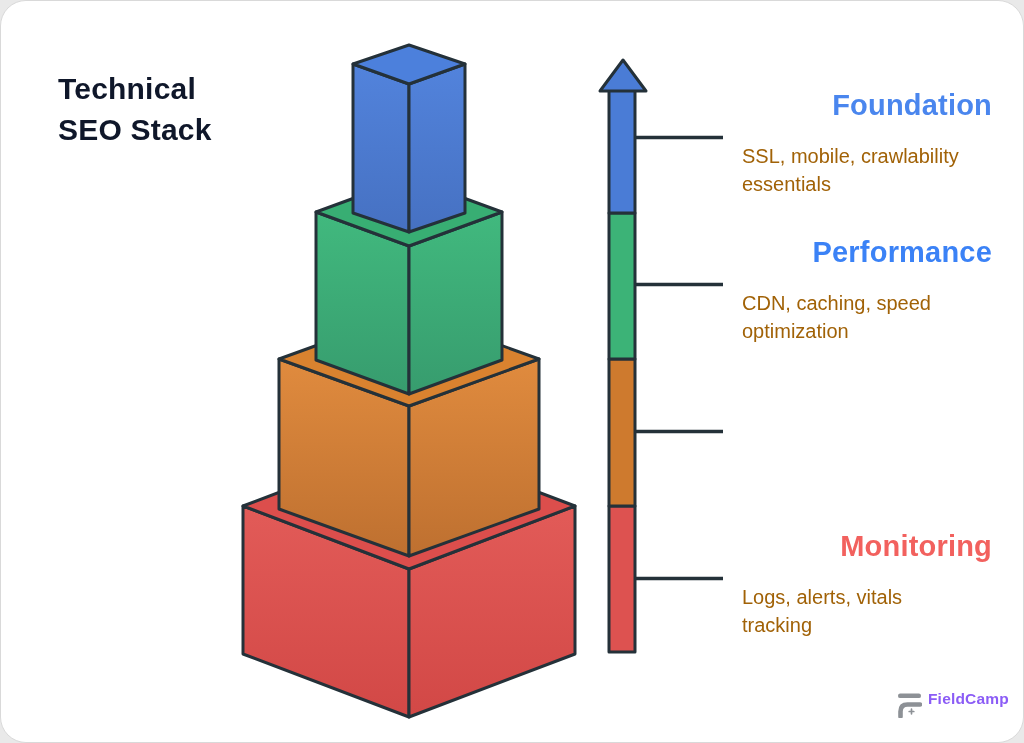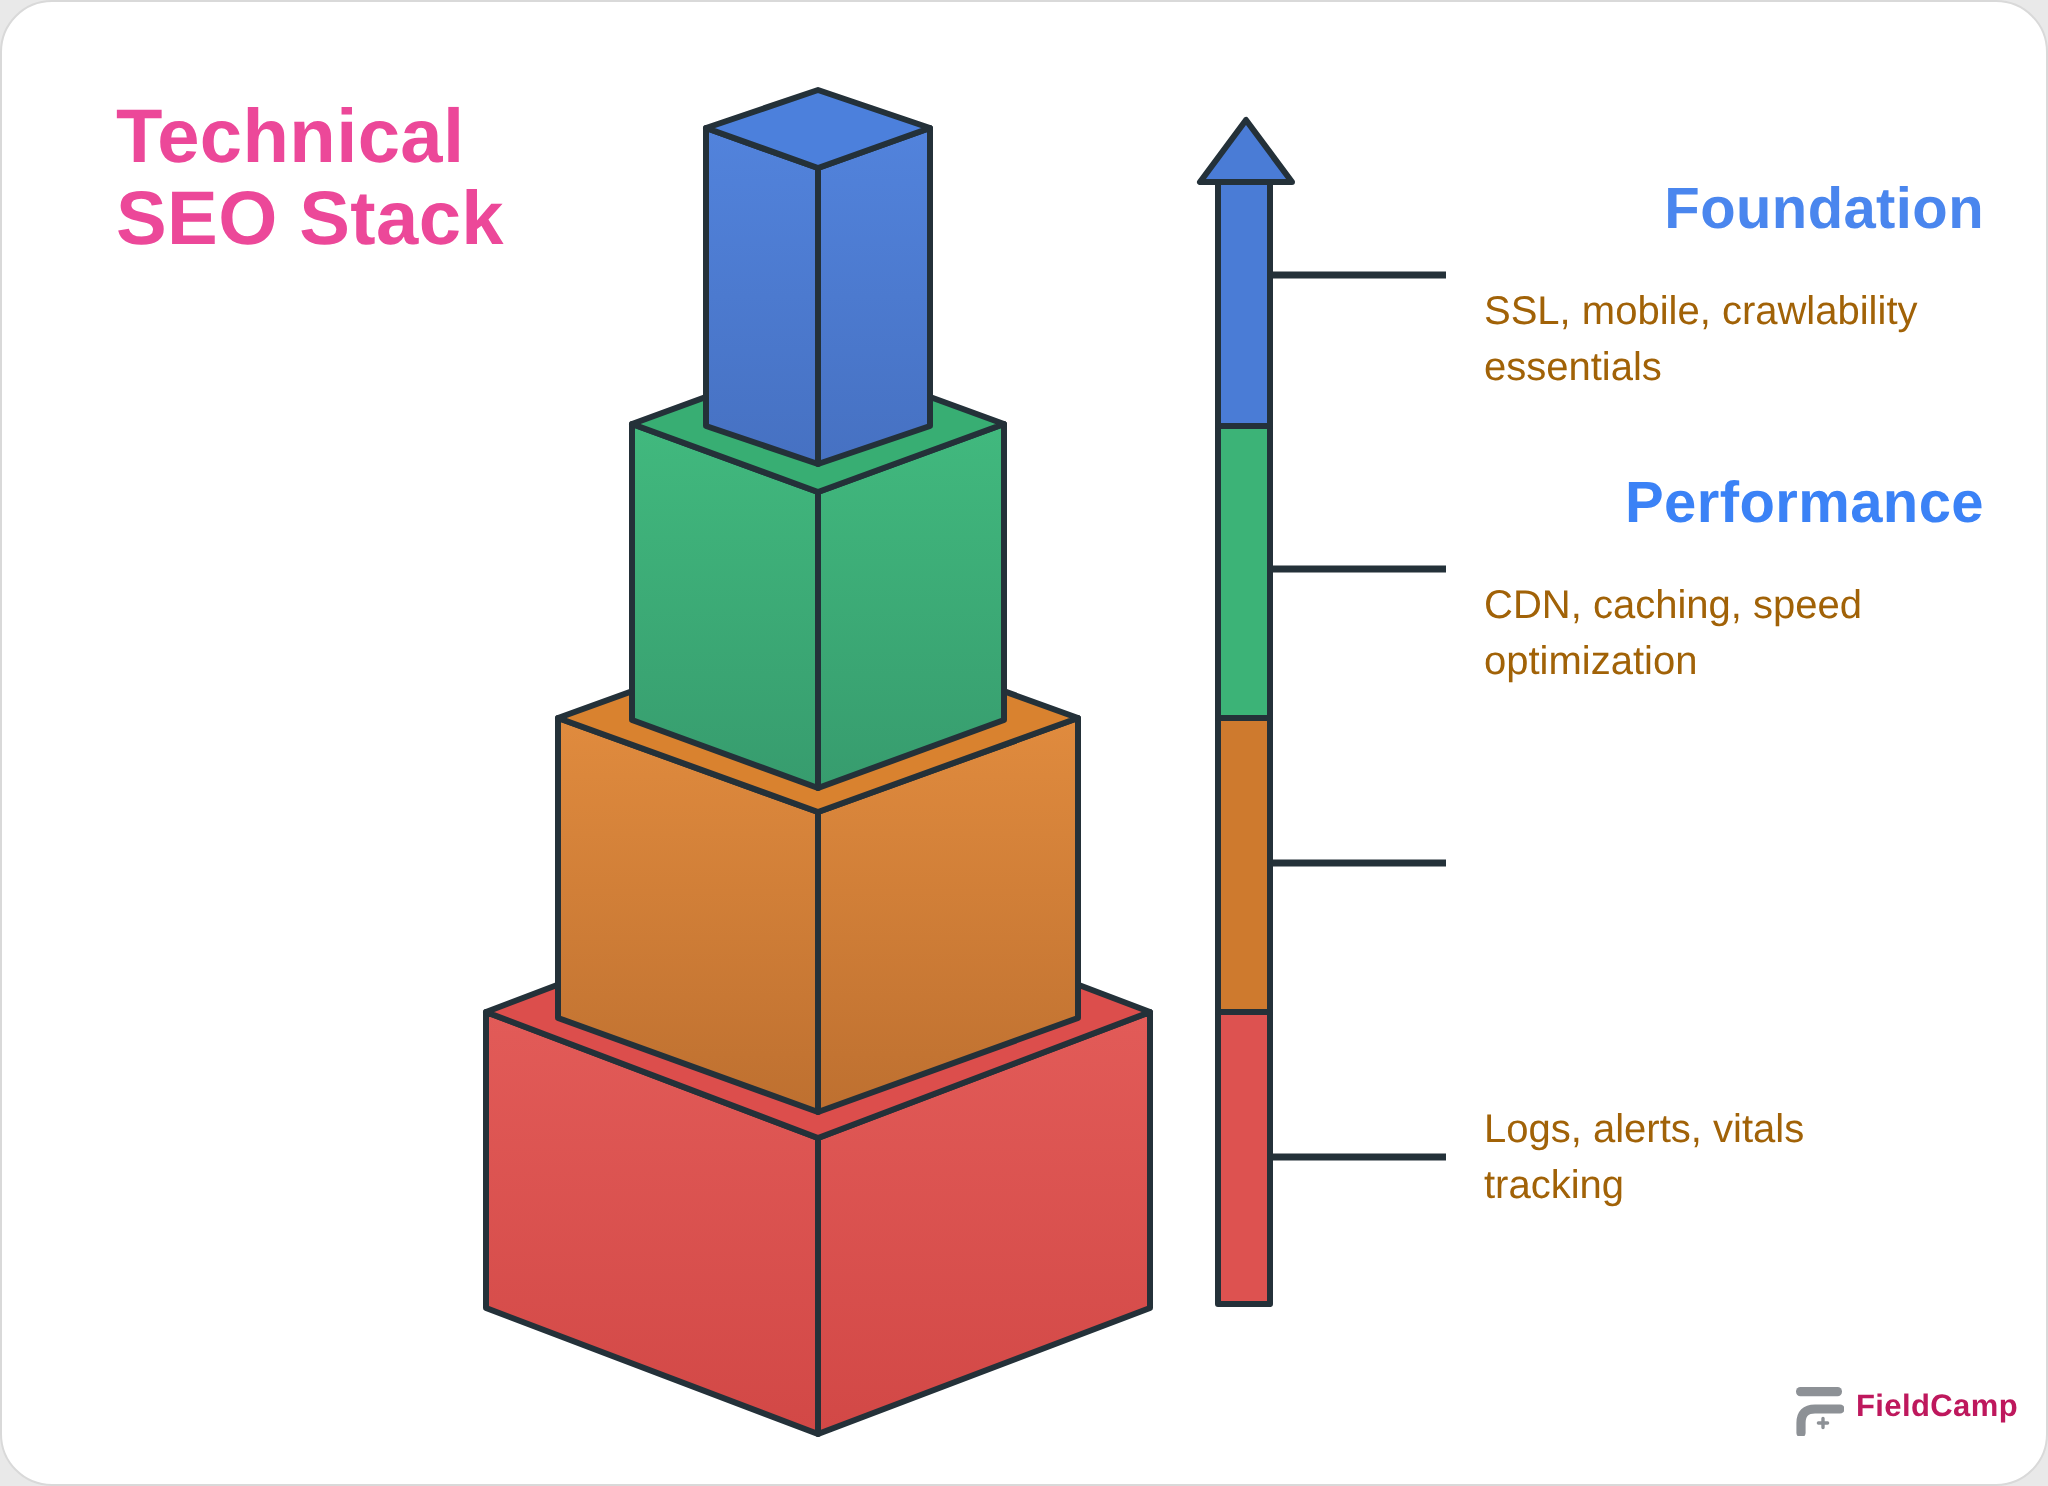--- a/index.html
+++ b/index.html
@@ -1,32 +1,32 @@
 <!DOCTYPE html>
 <html><head>
 <meta charset="utf-8">
 <style>
   html,body{margin:0;padding:0;background:#e9e9e9;font-family:"Liberation Sans",sans-serif;}
   .card{
     position:relative;width:1024px;height:743px;box-sizing:border-box;
     background:#ffffff;border:1px solid #d9d9d9;border-radius:26px;overflow:hidden;
   }
   .title{
-    position:absolute;left:57px;top:48px;width:200px;
-    font-size:38px;line-height:41px;font-weight:bold;color:#ec4899;letter-spacing:.2px;
+    position:absolute;left:57px;top:67px;width:200px;
+    font-size:30px;line-height:41px;font-weight:bold;color:#0f172a;letter-spacing:.2px;
   }
   .diagram-svg{position:absolute;left:0;top:0;width:1024px;height:743px;}
   .outlined{stroke:#243139;stroke-width:3;stroke-linejoin:round;}
   .tick{stroke:#243139;stroke-width:3.5;stroke-linecap:butt;}
   .section{position:absolute;left:741px;width:250px;}
   .section h2{margin:0;font-size:29px;line-height:32px;font-weight:bold;letter-spacing:.2px;text-align:right;}
   .section p{margin:21px 0 0 0;width:235px;font-size:20px;line-height:28px;color:#a16207;}
   .watermark{
-    position:absolute;right:14px;bottom:24px;display:flex;align-items:center;gap:6px;
-    color:#be185d;font-size:15.5px;font-weight:600;letter-spacing:.2px;
+    position:absolute;right:14px;bottom:24px;display:flex;gap:6px;
+    color:#8b5cf6;font-size:15.5px;font-weight:600;letter-spacing:.2px;
   }
 </style>
 </head>
 <body>
 
 <div class="card">
 
   <div class="title">Technical SEO Stack</div>
 
   <svg class="diagram-svg" viewBox="0 0 1024 743" xmlns="http://www.w3.org/2000/svg">
@@ -89,20 +89,21 @@
 
   <div class="section" style="top:88px">
     <h2 style="color: rgb(74, 134, 238);">Foundation</h2>
     <p>SSL, mobile, crawlability essentials</p>
   </div>
   <div class="section" style="top:235px">
     <h2 style="color: #3b82f6;">Performance</h2>
     <p>CDN, caching, speed optimization</p>
   </div>
   <div class="section" style="top:529px">
+    <h2 style="color: rgb(242, 97, 94);">Monitoring</h2>
     <p>Logs, alerts, vitals tracking</p>
   </div>
 
   <div class="watermark">
     <svg width="26" height="28" viewBox="0 0 26 28">
       <rect x="2" y="3.5" width="23" height="4.6" rx="2.2" fill="#8d9196"></rect>
       <path d="M 24 14.5 L 11.5 14.5 Q 4.5 14.5 4.5 21.5 L 4.5 26.5" fill="none" stroke="#8d9196" stroke-width="4.6" stroke-linecap="round"></path>
       <path d="M 15.5 19.2 L 15.5 23.8 M 13.2 21.5 L 17.8 21.5" fill="none" stroke="#8d9196" stroke-width="1.7" stroke-linecap="round"></path>
     </svg>
     <span>FieldCamp</span>

